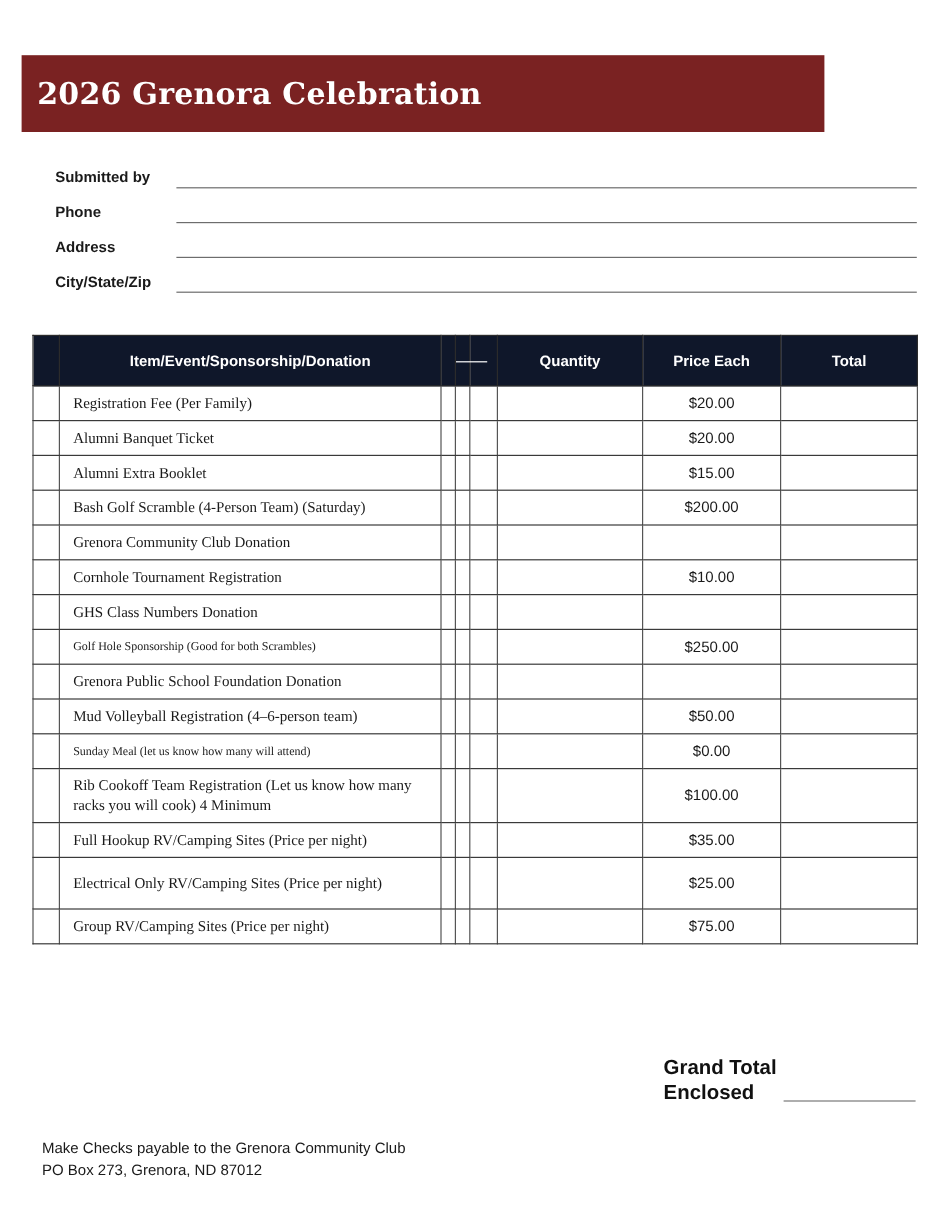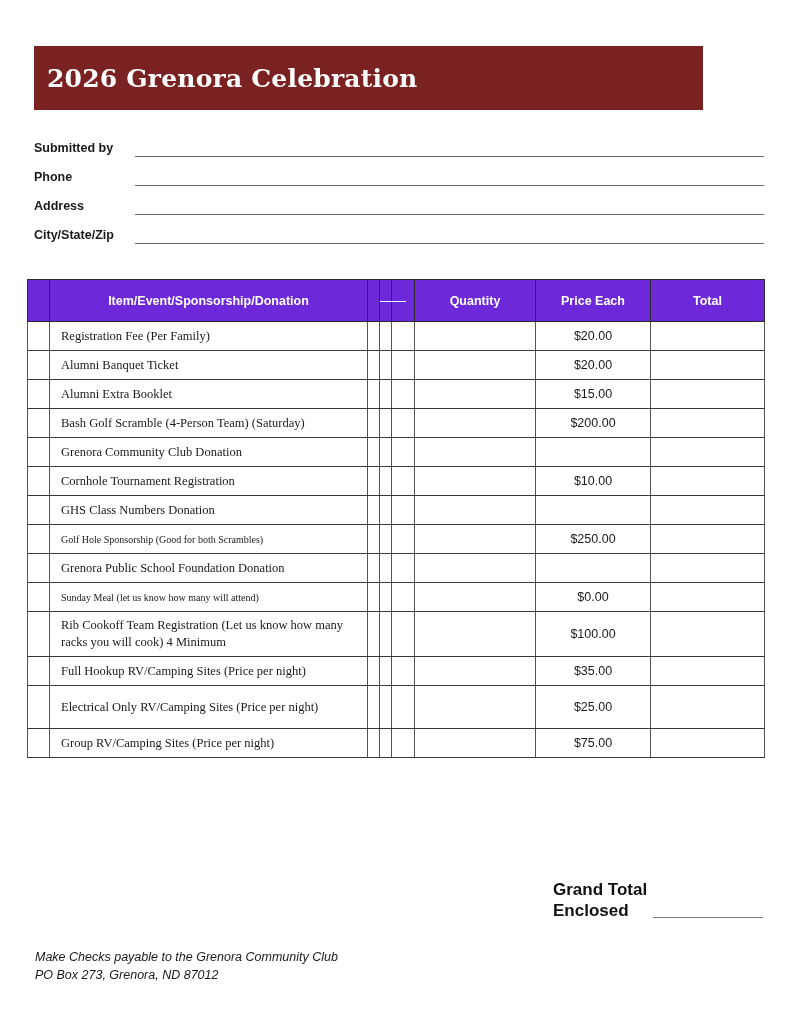--- a/index.html
+++ b/index.html
@@ -20,21 +20,21 @@
   .page {
     position: relative;
     width: 791px;
     height: 1024px;
     box-sizing: border-box;
   }
 
   
   .banner {
     position: absolute;
-    left: 34px;
+    left: 18px;
     top: 46px;
     width: 669px;
     height: 64px;
     background: #7A2222;
     display: flex;
     align-items: center;
   }
   .banner-title {
     color: #ffffff;
     font-family: "DejaVu Serif", serif;
@@ -60,20 +60,21 @@
   }
   .field-label {
     width: 101px;
     flex: 0 0 101px;
     font-size: 12.5px;
     font-weight: bold;
     color: #1a1a1a;
     line-height: 15px;
     padding-bottom: 4px;
     white-space: nowrap;
+    margin-left: 12px;
   }
   .field-line {
     flex: 1 1 auto;
     height: 0;
     border-bottom: 1.2px solid #6d6d6d;
     margin-bottom: 3px;
   }
 
   
   .order-table {
@@ -84,21 +85,21 @@
     border-collapse: collapse;
     table-layout: fixed;
   }
   .order-table th,
   .order-table td {
     border: 1px solid #3a3a3a;
     padding: 0;
     vertical-align: middle;
   }
   .order-table thead th {
-    background: #6d28d9;
+    background: #0f172a;
     color: #ffffff;
     font-size: 12.5px;
     font-weight: bold;
     height: 41px;
     text-align: center;
     border-color: #2b2b2b;
     border-bottom: 1px solid #2b2b2b;
   }
   th.h-spacer-outer {
     border-right-color: #b9b9b9;
@@ -157,21 +158,20 @@
   }
 
   
   .footer {
     position: absolute;
     left: 35px;
     top: 948px;
     font-size: 12.5px;
     line-height: 18px;
     color: #1a1a1a;
-    font-style: italic;
   }
 </style>
 </head>
 <body>
 
 <div class="page">
 
   <div class="banner">
     <div class="banner-title">2026 Grenora Celebration</div>
   </div>
@@ -304,20 +304,30 @@
           <td class="c-item">Grenora Public School Foundation Donation</td>
           <td class="c-gutter"></td>
           <td class="c-gutter"></td>
           <td class="c-gutter"></td>
           <td class="c-price"></td>
           <td class="c-price"></td>
           <td class="c-price"></td>
         </tr>
         <tr>
           <td class="c-gutter"></td>
+          <td class="c-item">Mud Volleyball Registration (4–6-person team)</td>
+          <td class="c-gutter"></td>
+          <td class="c-gutter"></td>
+          <td class="c-gutter"></td>
+          <td class="c-price"></td>
+          <td class="c-price">$50.00</td>
+          <td class="c-price"></td>
+        </tr>
+        <tr>
+          <td class="c-gutter"></td>
           <td class="c-item small">Sunday Meal (let us know how many will attend)</td>
           <td class="c-gutter"></td>
           <td class="c-gutter"></td>
           <td class="c-gutter"></td>
           <td class="c-price"></td>
           <td class="c-price">$0.00</td>
           <td class="c-price"></td>
         </tr>
         <tr class="tall">
           <td class="c-gutter"></td>

